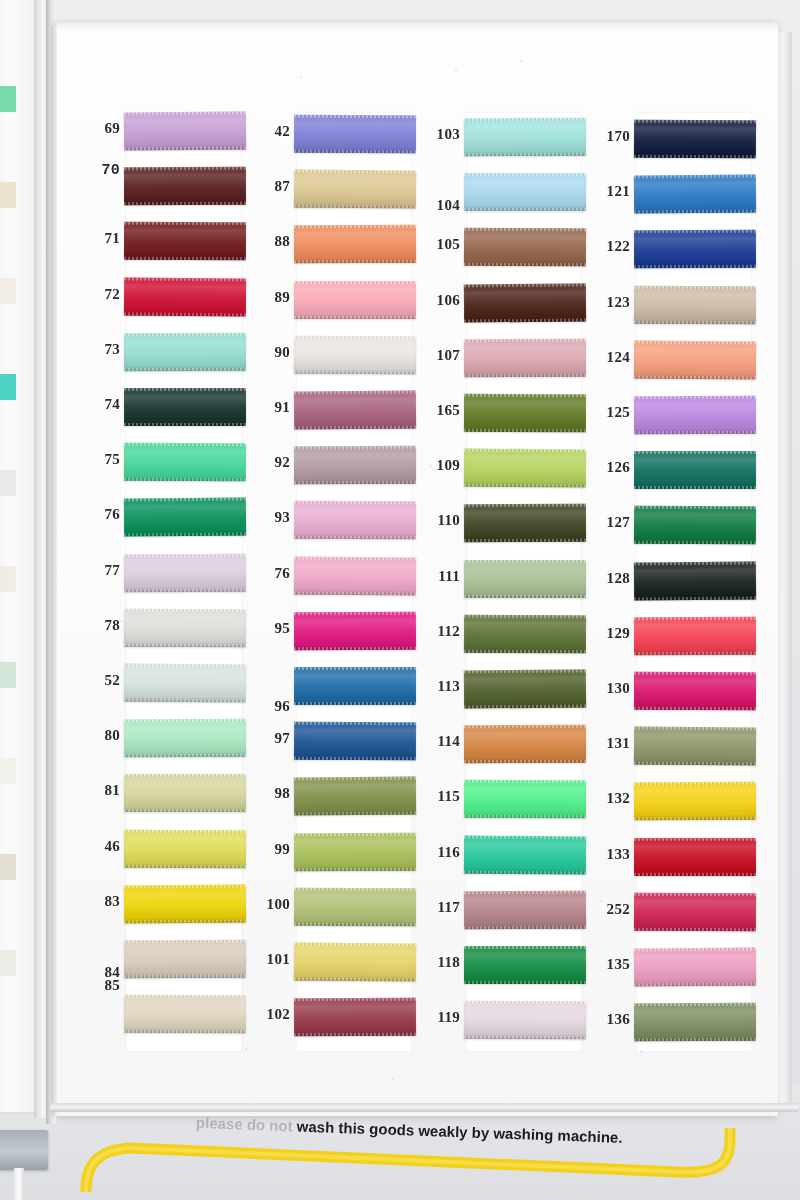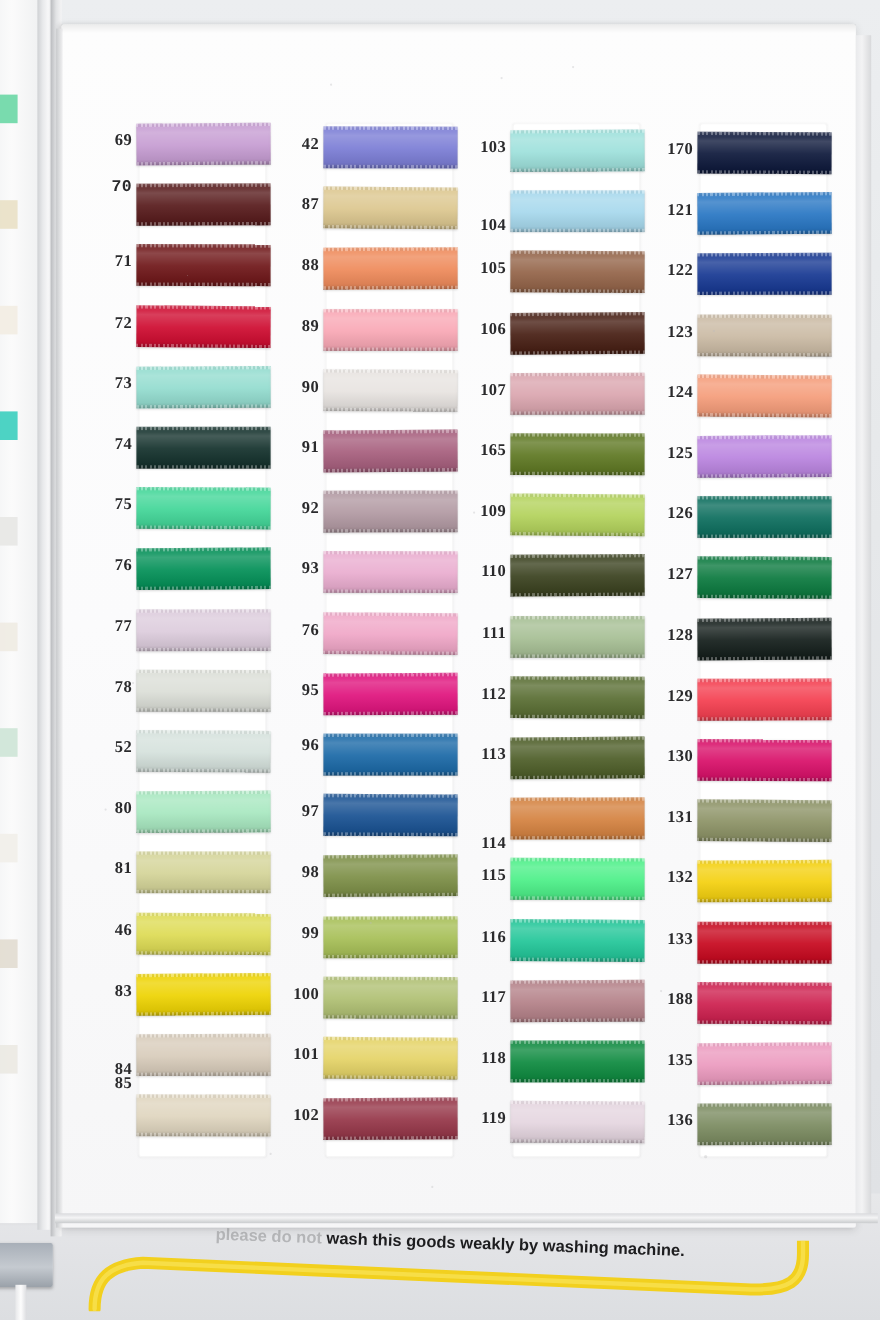--- a/index.html
+++ b/index.html
@@ -379,21 +379,21 @@
             <div class="swatch-label" style="top: 11px;">42</div>
             <div class="swatch-label" style="top: 66.2px;">87</div>
             <div class="swatch-label" style="top: 121.4px;">88</div>
             <div class="swatch-label" style="top: 176.6px;">89</div>
             <div class="swatch-label" style="top: 231.8px;">90</div>
             <div class="swatch-label" style="top: 287px;">91</div>
             <div class="swatch-label" style="top: 342.2px;">92</div>
             <div class="swatch-label" style="top: 397.4px;">93</div>
             <div class="swatch-label" style="top: 452.6px;">76</div>
             <div class="swatch-label" style="top: 507.8px;">95</div>
-            <div class="swatch-label" style="top: 558px;">96</div>
+            <div class="swatch-label" style="top: 586px;">96</div>
             <div class="swatch-label" style="top: 618.2px;">97</div>
             <div class="swatch-label" style="top: 673.4px;">98</div>
             <div class="swatch-label" style="top: 728.6px;">99</div>
             <div class="swatch-label" style="top: 783.8px;">100</div>
             <div class="swatch-label" style="top: 839px;">101</div>
             <div class="swatch-label" style="top: 894.2px;">102</div>
           </div>
         </div>
         <div class="column col-2">
           <div class="col-window"></div>
@@ -489,21 +489,21 @@
             <div class="swatch-label" style="top: 85px;">104</div>
             <div class="swatch-label" style="top: 124.4px;">105</div>
             <div class="swatch-label" style="top: 179.6px;">106</div>
             <div class="swatch-label" style="top: 234.8px;">107</div>
             <div class="swatch-label" style="top: 290px;">165</div>
             <div class="swatch-label" style="top: 345.2px;">109</div>
             <div class="swatch-label" style="top: 400.4px;">110</div>
             <div class="swatch-label" style="top: 455.6px;">111</div>
             <div class="swatch-label" style="top: 510.8px;">112</div>
             <div class="swatch-label" style="top: 566px;">113</div>
-            <div class="swatch-label" style="top: 621.2px; margin-top: 26px;">114</div>
+            <div class="swatch-label" style="top: 621.2px;">114</div>
             <div class="swatch-label" style="top: 676.4px;">115</div>
             <div class="swatch-label" style="top: 731.6px;">116</div>
             <div class="swatch-label" style="top: 786.8px;">117</div>
             <div class="swatch-label" style="top: 842px;">118</div>
             <div class="swatch-label" style="top: 897.2px;">119</div>
           </div>
         </div>
         <div class="column col-3">
           <div class="col-window"></div>
           <div class="ribbons">
@@ -601,21 +601,21 @@
             <div class="swatch-label" style="top: 236.8px;">124</div>
             <div class="swatch-label" style="top: 292px;">125</div>
             <div class="swatch-label" style="top: 347.2px;">126</div>
             <div class="swatch-label" style="top: 402.4px;">127</div>
             <div class="swatch-label" style="top: 457.6px;">128</div>
             <div class="swatch-label" style="top: 512.8px;">129</div>
             <div class="swatch-label" style="top: 568px;">130</div>
             <div class="swatch-label" style="top: 623.2px;">131</div>
             <div class="swatch-label" style="top: 678.4px;">132</div>
             <div class="swatch-label" style="top: 733.6px;">133</div>
-            <div class="swatch-label" style="top: 788.8px;">188</div>
+            <div class="swatch-label" style="top: 788.8px;">252</div>
             <div class="swatch-label" style="top: 844px;">135</div>
             <div class="swatch-label" style="top: 899.2px;">136</div>
           </div>
         </div>
       </div>
   </div>
 
   <div class="card-bottom-edge"></div>
 
   <div class="care-strip">

